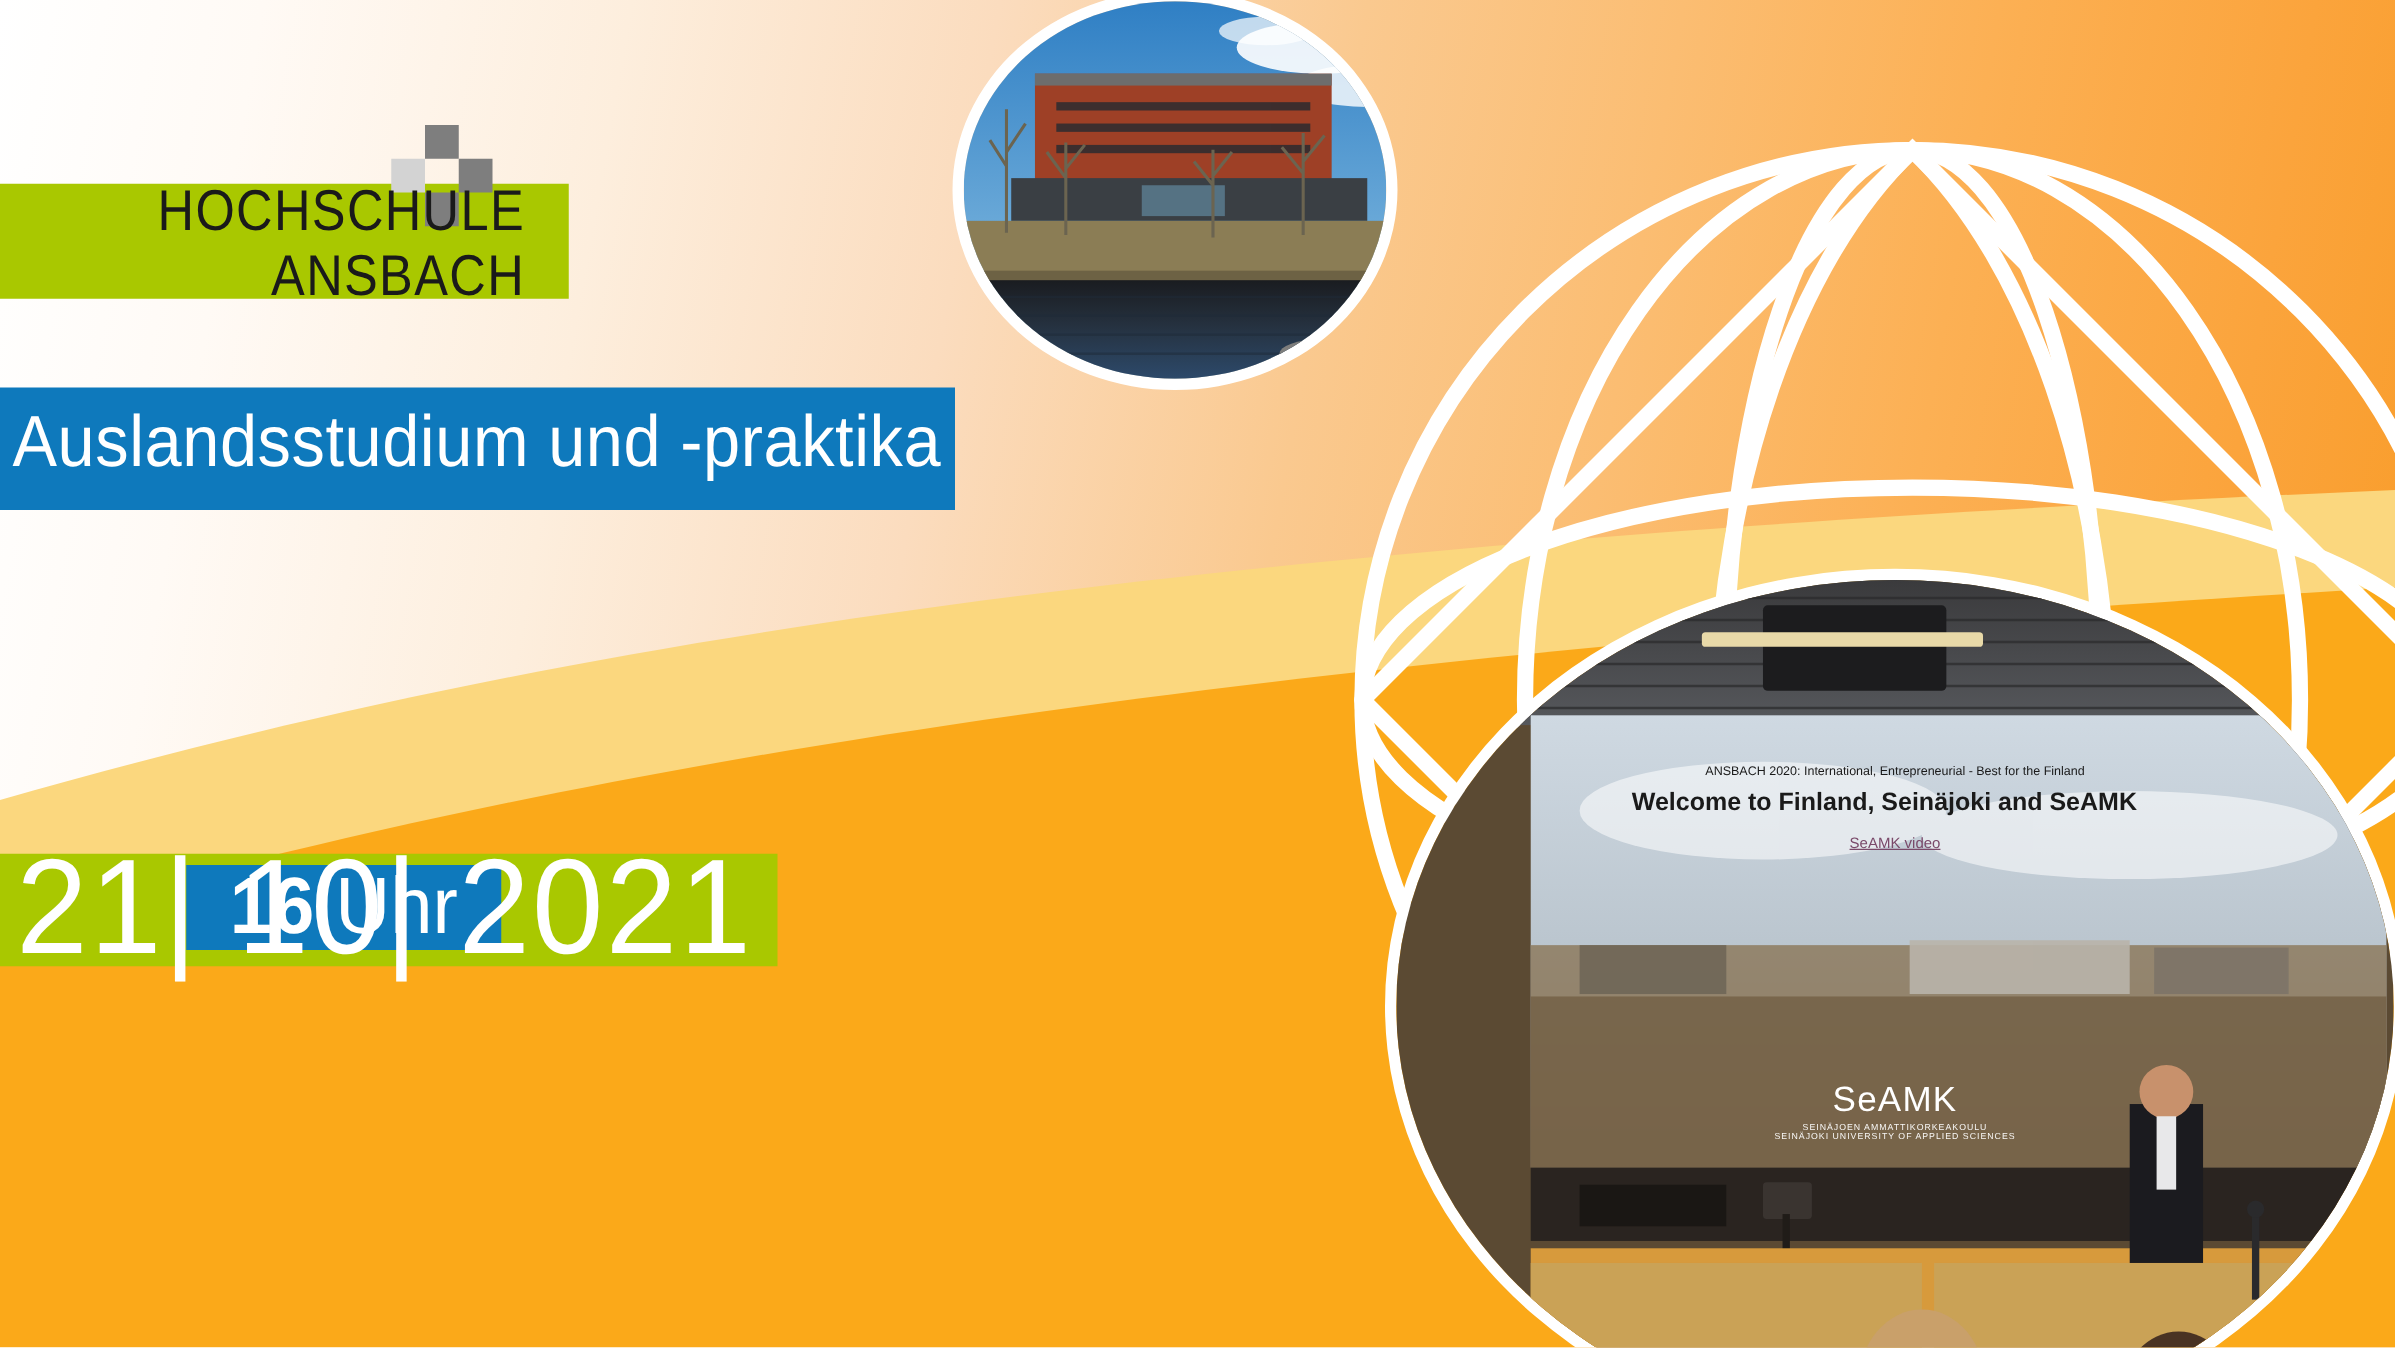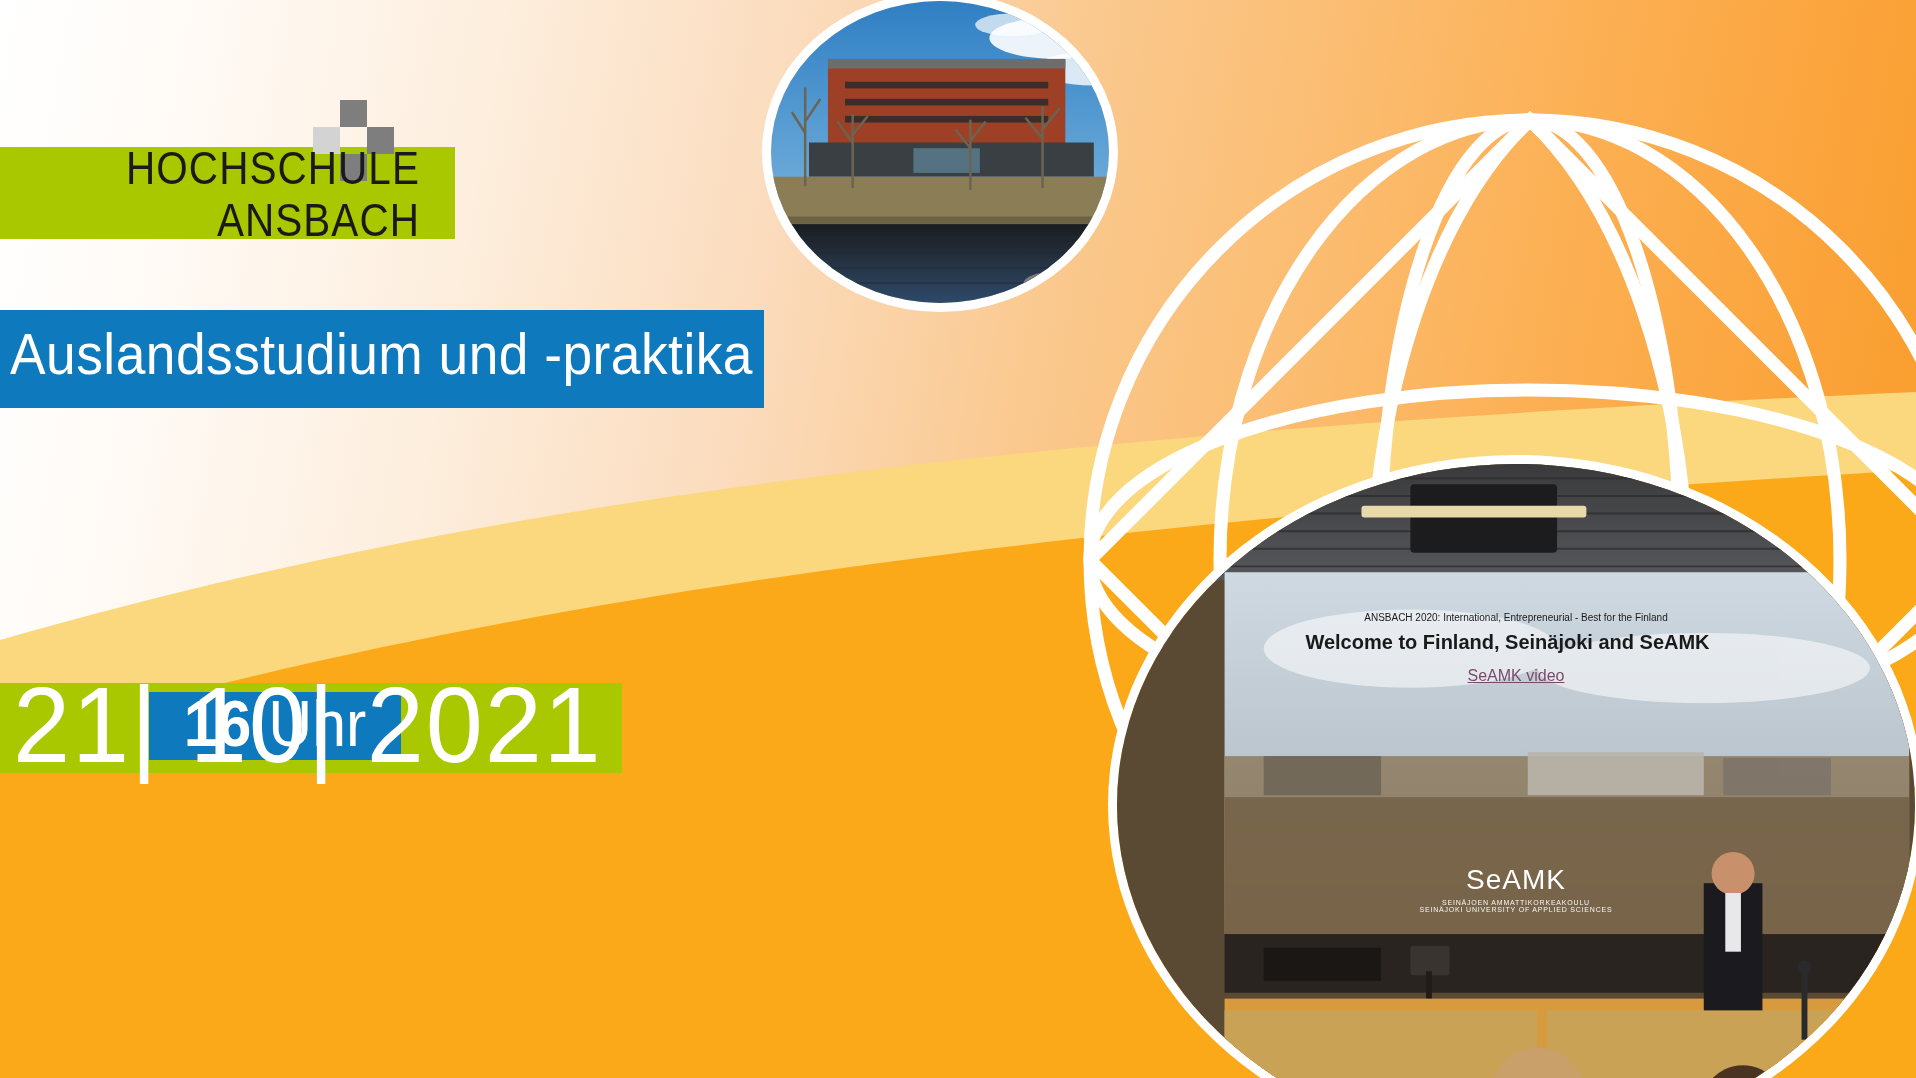--- a/index.html
+++ b/index.html
@@ -79,21 +79,21 @@
   #photo-lecture{left:1108px;top:455px;width:816px;height:700px;}
 
   .ph{position:absolute;top:0;left:0;width:100%;height:100%;}
 
   
   .slide-txt{position:absolute;color:#1a1a1a;text-align:center;white-space:nowrap;
     font-family:"Liberation Sans",sans-serif;}
   #slide-vision{left:0;right:0;top:148px;font-size:10px;font-weight:700;}
   #slide-vision span{font-weight:400;}
   #slide-welcome{left:0;right:17px;top:167px;font-size:20px;font-weight:700;}
-  #slide-video{left:0;right:0;top:203px;font-size:16px;color:#7a4a6a;
+  #slide-video{left:0;right:0;top:203px;font-size:12px;color:#7a4a6a;
     text-decoration:underline;}
   #seamk-logo{position:absolute;left:0;right:0;top:400px;text-align:center;
     color:#fff;font-family:"Liberation Sans",sans-serif;}
   #seamk-name{font-size:28px;letter-spacing:1px;}
   #seamk-sub1{font-size:7px;letter-spacing:.8px;margin-top:3px;opacity:.95;}
   #seamk-sub2{font-size:7px;letter-spacing:.8px;opacity:.95;}
 </style>
 </head>
 <body>
 

